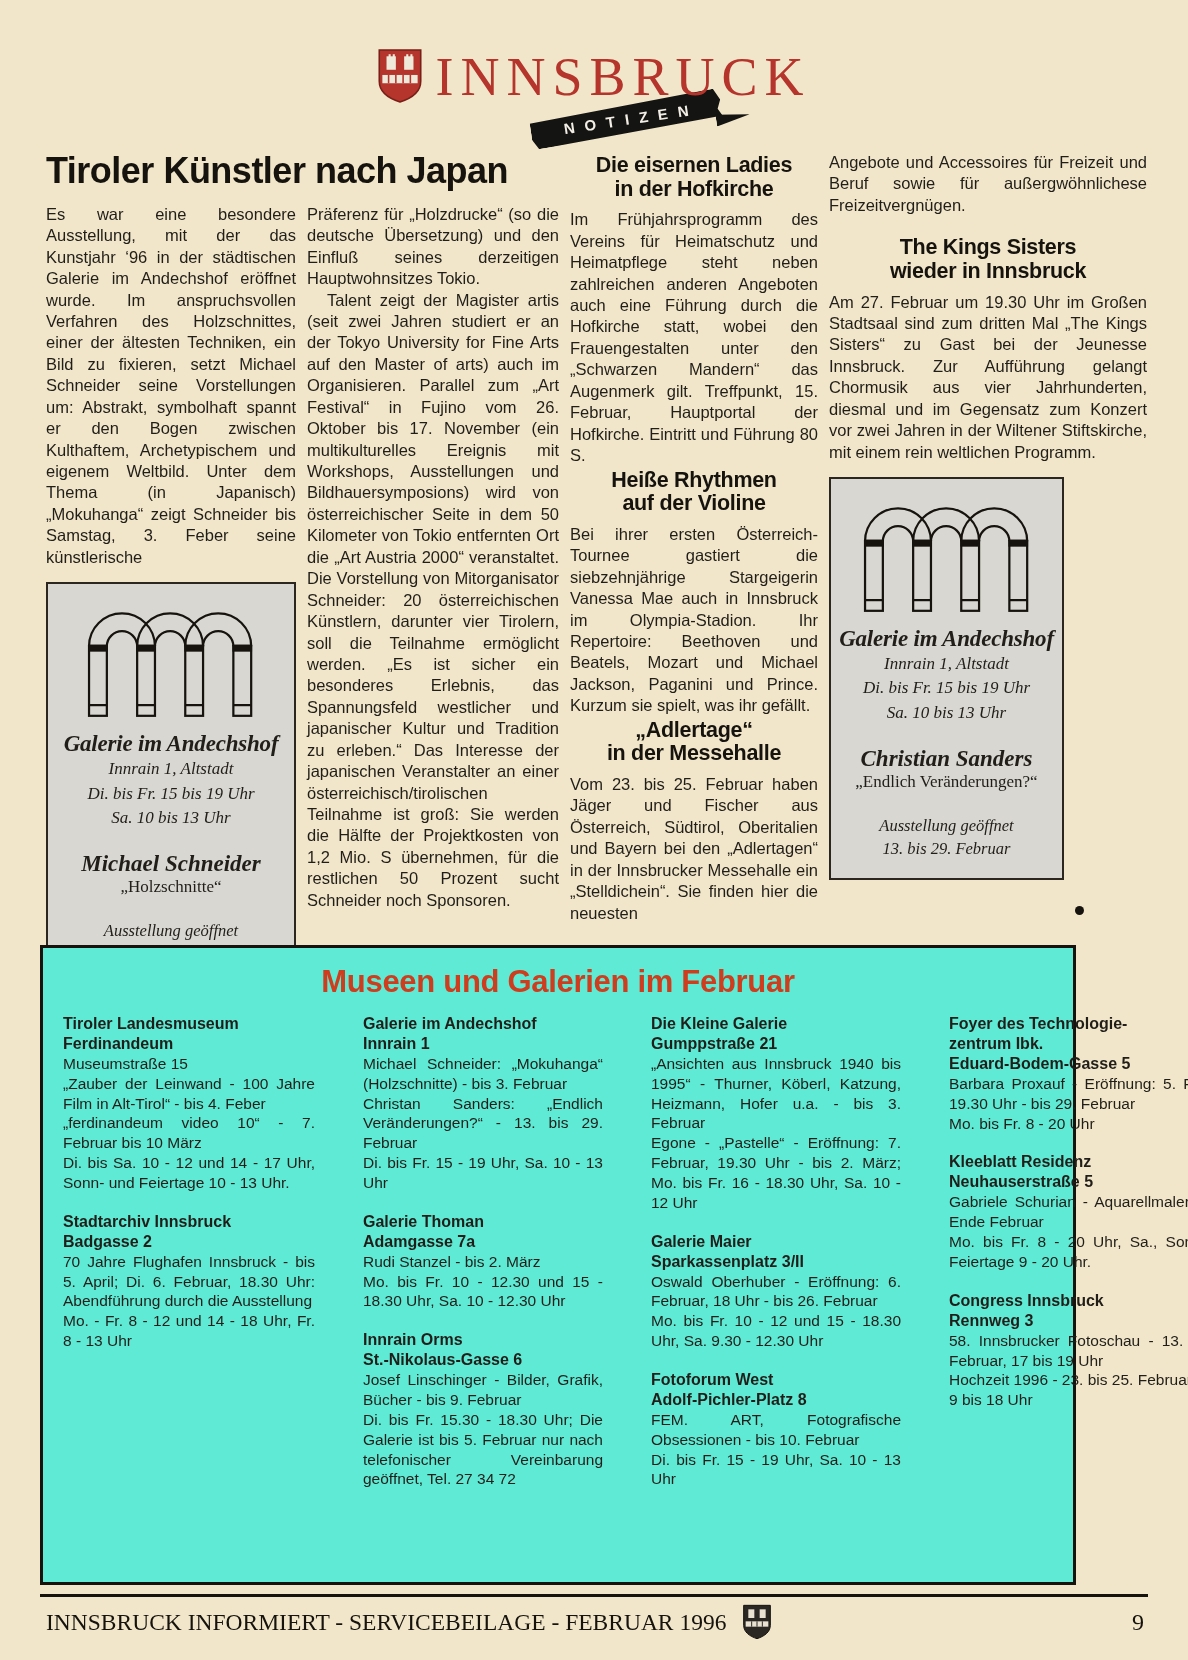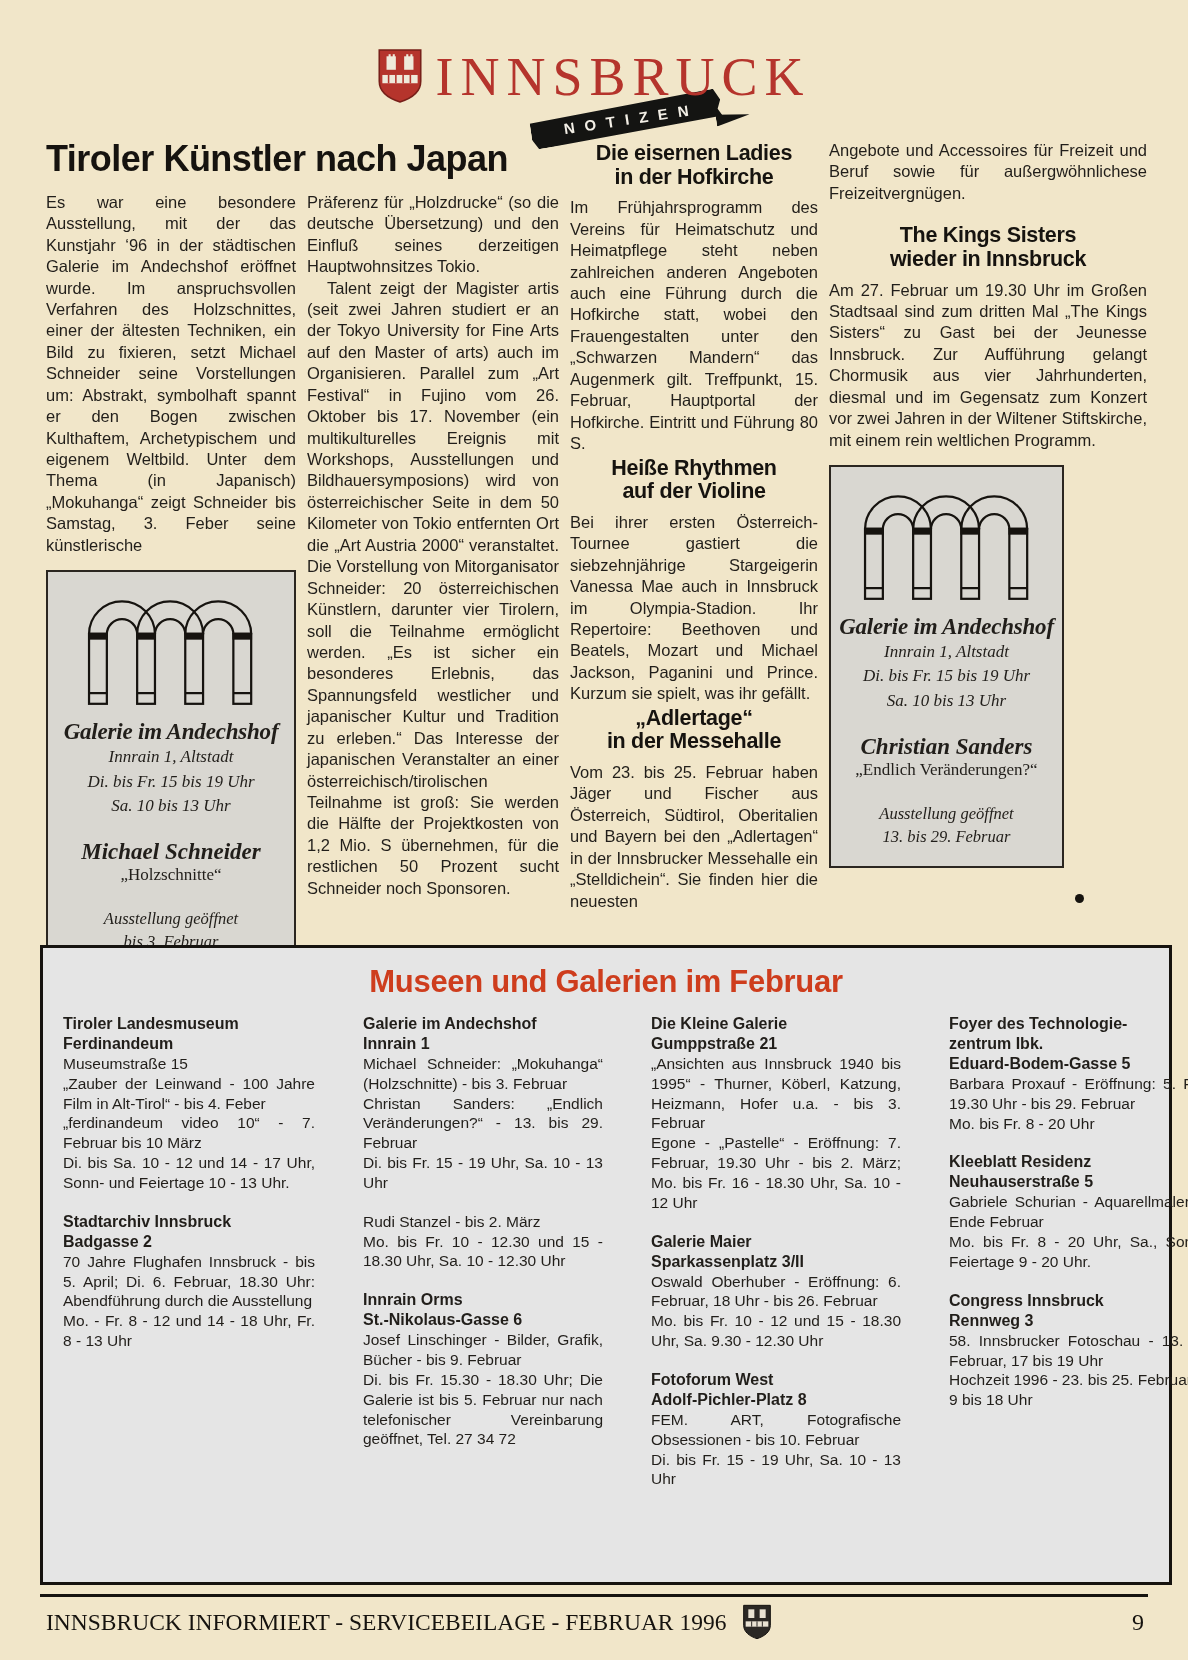--- a/index.html
+++ b/index.html
@@ -15,21 +15,21 @@
              font-size:54px;line-height:1;letter-spacing:7px;color:#b5342c;font-weight:500;}
   .banner{position:absolute;z-index:1;left:calc(50% - 64px);top:56px;width:192px;height:34px;
           background:#141412;transform:rotate(-8.5deg);
           display:flex;align-items:center;justify-content:center;
           clip-path:polygon(0 22%,97% 0,100% 34%,98% 60%,100% 82%,3% 100%,0 70%);}
   .banner span{color:#f3efe6;font-size:15px;font-weight:bold;letter-spacing:10px;padding-left:10px;}
   .banner-tail{position:absolute;z-index:1;left:calc(50% + 122px);top:66px;width:34px;height:12px;
           background:#141412;transform:rotate(-9deg);clip-path:polygon(0 0,100% 40%,0 100%);}
 
   
-  .content{position:absolute;top:140px;left:46px;width:1101px;
+  .content{position:absolute;top:152px;left:46px;width:1101px;
            display:grid;grid-template-columns:250px 252px 248px 318px;column-gap:11px;}
   .left-article{grid-column:1 / 3;}
   h1{margin:0 0 14px 0;font-size:36px;letter-spacing:-0.5px;line-height:1.05;color:#16130f;}
   .twocol{display:grid;grid-template-columns:250px 252px;column-gap:11px;}
   .paras p{margin:0;font-size:16.5px;line-height:1.3;text-align:justify;}
   .paras p + p{text-indent:20px;}
   .a-head{margin:20px 0 8px 0;font-size:21.5px;line-height:1.1;text-align:center;
           white-space:pre-line;letter-spacing:-0.3px;color:#16130f;}
   .col3 .a-head:first-child, .col3 article:first-child .a-head{margin-top:2px;}
 
@@ -41,22 +41,22 @@
   .arches{display:block;width:196px;margin:2px auto 6px;}
   .g-name{font-size:23px;font-weight:bold;font-style:italic;letter-spacing:-0.2px;margin-top:4px;}
   .g-line{font-size:17px;font-style:italic;line-height:1.45;}
   .g-artist{font-size:23px;font-weight:bold;font-style:italic;margin-top:20px;}
   .g-show{font-size:17px;}
   .g-note{font-size:16.5px;font-style:italic;line-height:1.4;}
   .g-note.first{margin-top:22px;}
   .end-dot{width:9px;height:9px;border-radius:50%;background:#16130f;margin:26px 0 0 246px;}
 
   
-  .museen{position:absolute;top:945px;left:40px;width:1132px;height:640px;
-          box-sizing:border-box;border:3px solid #16130f;background:#e5e5e5;
+  .museen{position:absolute;top:945px;left:40px;width:1036px;height:640px;
+          box-sizing:border-box;border:3px solid #16130f;background:#5eead4;
           padding:10px 20px 12px;}
   .m-title{margin:6px 0 14px 0;text-align:center;font-size:31px;letter-spacing:-0.3px;color:#ce3d1d;}
   .m-grid{display:grid;grid-template-columns:252px 240px 250px 292px;column-gap:12px;gap:48px;}
   .m-entry{margin-bottom:19px;}
   .m-name div{font-size:16px;font-weight:bold;line-height:1.25;text-align:left;}
   .m-body div{font-size:15.5px;line-height:1.28;text-align:justify;}
 
   
   .footer-rule{position:absolute;left:40px;right:40px;top:1594px;border-top:3px solid #16130f;}
   .footer{position:absolute;left:46px;right:44px;top:1604px;display:flex;align-items:center;
@@ -263,20 +263,24 @@
               <div>Innrain 1</div>
             </div>
             <div class="m-body">
               <div>Michael Schneider: „Mokuhanga“ (Holzschnitte) - bis 3. Februar</div>
               <div>Christan Sanders: „Endlich Veränderungen?“ - 13. bis 29. Februar</div>
               <div>Di. bis Fr. 15 - 19 Uhr, Sa. 10 - 13 Uhr</div>
             </div>
           </div>
 
           <div class="m-entry">
+            <div class="m-name">
+              <div>Galerie Thoman</div>
+              <div>Adamgasse 7a</div>
+            </div>
             <div class="m-body">
               <div>Rudi Stanzel - bis 2. März</div>
               <div>Mo. bis Fr. 10 - 12.30 und 15 - 18.30 Uhr, Sa. 10 - 12.30 Uhr</div>
             </div>
           </div>
 
           <div class="m-entry">
             <div class="m-name">
               <div>Innrain Orms</div>
               <div>St.-Nikolaus-Gasse 6</div>

